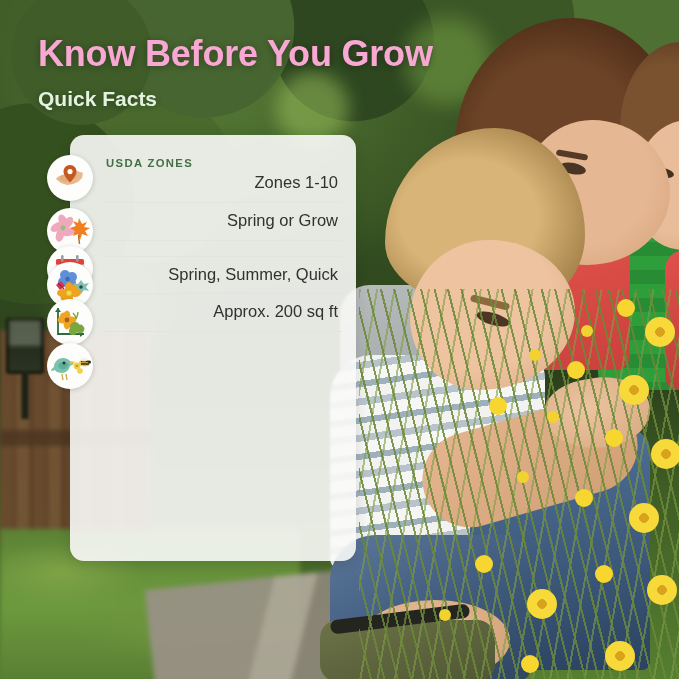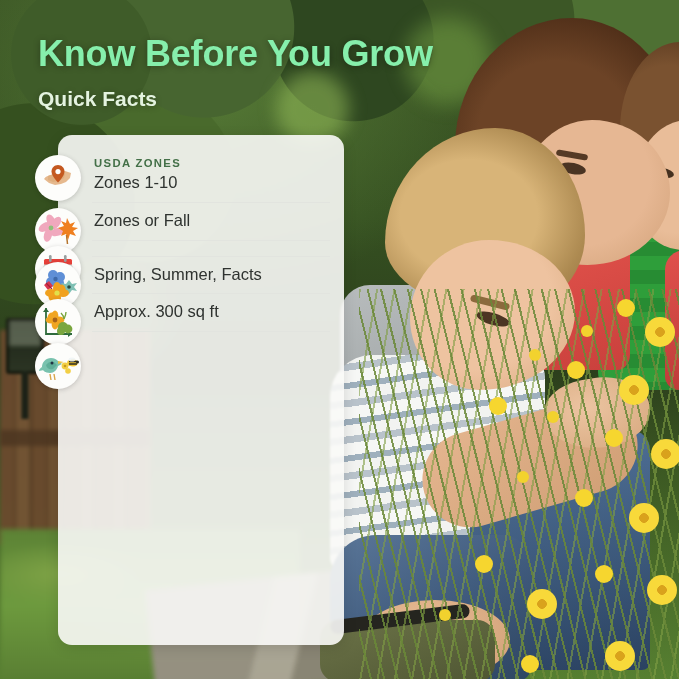--- a/index.html
+++ b/index.html
@@ -229,52 +229,52 @@
   .fl.med { width: 18px; height: 18px; background: #f6d62f; }
   .fl.big {
     width: 30px; height: 30px;
     background: radial-gradient(circle, #d9a21c 0 22%, #f8d93a 23% 100%);
   }
 
   
   .headline {
     position: absolute; left: 38px; top: 33px;
     font-size: 36px; font-weight: bold; letter-spacing: -.2px;
-    color: #86efac;
+    color: #f9a8d4;
     text-shadow: 0 1px 7px rgba(0,0,0,.32);
   }
   .subhead {
     position: absolute; left: 38px; top: 87px;
     font-size: 21px; font-weight: bold;
     color: #e4f3e0;
     text-shadow: 0 1px 6px rgba(0,0,0,.3);
   }
 
   
   .card {
-    position: absolute; left: 58px; top: 135px;
-    width: 286px; height: 510px;
+    position: absolute; left: 70px; top: 135px;
+    width: 286px; height: 426px;
     background: rgba(249,250,247,.90);
     border-radius: 14px;
     box-shadow: 0 3px 14px rgba(0,0,0,.12);
     backdrop-filter: blur(1px);
   }
   .rows { position: absolute; inset: 0; padding: 14px 0 12px 0; }
 
   .row { position: relative; padding: 8px 18px 8px 36px; }
   .row + .row::before {
     content: ""; position: absolute; left: 34px; right: 14px; top: 0;
     height: 1px; background: #e2e4df;
   }
   .row-label {
     font-size: 11.3px; font-weight: bold; letter-spacing: 1.35px;
     color: #447048; text-transform: uppercase;
     margin-bottom: 3px;
   }
-  .row-value { font-size: 16.5px; color: #2f3330; line-height: 1.32; }
+  .row-value { font-size: 16.5px; color: #2f3330; line-height: 1.32; text-align: right; }
   .row-value div { white-space: nowrap; }
 
   
   .badge {
     position: absolute; left: -23px; width: 46px; height: 46px;
     border-radius: 50%;
     background: #fdfdfb;
     box-shadow: 0 1px 5px rgba(0,0,0,.18);
     overflow: hidden;
   }
@@ -377,21 +377,21 @@
               <ellipse cx="13" cy="27" rx="4" ry="7" transform="rotate(15 13 27)"></ellipse>
               <ellipse cx="22" cy="24" rx="4" ry="7" transform="rotate(75 22 24)"></ellipse>
               <ellipse cx="21" cy="15" rx="4" ry="7" transform="rotate(35 21 15)"></ellipse>
             </g>
             <circle cx="16" cy="20" r="2.4" fill="#8fbf7a"></circle>
             <path d="M32 10l3 6 5-2-3 5 6 1-5 3 3 5-6-2-2 6-2-6-5 2 2-5-5-3 6-2-3-5 5 2z" fill="#ef7f1f"></path>
             <path d="M31.5 27l1 9" stroke="#b5742c" stroke-width="1.5" fill="none"></path>
           </svg>
         </div>
         <div class="row-value">
-          <div>Zones or Fall</div>
+          <div>Spring or Grow</div>
         </div>
       </div>
 
       <div class="row">
         <div class="badge" style="top:6px;">
           <svg width="46" height="46" viewBox="0 0 46 46">
             <rect x="9" y="13" width="28" height="6" rx="1.5" fill="#e8413a"></rect>
             <rect x="9" y="19" width="28" height="17" rx="1.5" fill="#f4f4f2" stroke="#cfd1cc" stroke-width="1"></rect>
             <g fill="#c9ccc6">
               <rect x="12" y="22" width="4" height="3.4"></rect>
@@ -431,21 +431,21 @@
                 <ellipse cx="28" cy="31" rx="6" ry="4"></ellipse>
               <ellipse cx="16" cy="31" rx="6" ry="4"></ellipse>
                 <ellipse cx="22" cy="36" rx="4" ry="6"></ellipse>
               <ellipse cx="26" cy="27" rx="4.5" ry="4.5"></ellipse>
                 <ellipse cx="18" cy="35" rx="4.5" ry="4.5"></ellipse>
             </g>
             <circle cx="22" cy="31" r="2.6" fill="#e2e04a"></circle>
           </svg>
         </div>
         <div class="row-value">
-          <div>Spring, Summer, Facts</div>
+          <div>Spring, Summer, Quick</div>
         </div>
       </div>
 
       <div class="row">
         <div class="badge" style="top:6px;">
           <svg width="46" height="46" viewBox="0 0 46 46">
             <path d="M11 9v26h26" stroke="#2f6b3c" stroke-width="1.8" fill="none"></path>
             <path d="M11 9l-3 4h6z" fill="#2f6b3c"></path>
             <path d="M37 35l-4-3v6z" fill="#2f6b3c"></path>
             <g fill="#f0a522">
@@ -460,21 +460,21 @@
             <g fill="#7aa63f">
               <circle cx="28" cy="28" r="5"></circle>
                 <circle cx="33" cy="30" r="4.4"></circle>
                 <circle cx="26" cy="32" r="4"></circle>
             </g>
             <path d="M26 14c2 2 3 4 3 6" stroke="#7aa63f" stroke-width="1.4" fill="none"></path>
             <path d="M31 13c0 3-1 5-2 7" stroke="#7aa63f" stroke-width="1.4" fill="none"></path>
           </svg>
         </div>
         <div class="row-value">
-          <div>Approx. 300 sq ft</div>
+          <div>Approx. 200 sq ft</div>
         </div>
       </div>
 
       <div class="row">
         <div class="badge" style="top:12px;">
           <svg width="46" height="46" viewBox="0 0 46 46">
             <path d="M7 24c0-5 4-9 9-9 3 0 5 1 7 3l4 3-4 2c-1 4-4 7-8 7-5 0-8-3-8-6z" fill="#79c2ae"></path>
             <path d="M11 22c2-3 5-4 8-3l3 3-4 4c-3 1-6 0-7-4z" fill="#5fae98"></path>
             <path d="M23 18l6 1-6 2z" fill="#e8c24a"></path>
             <circle cx="17" cy="20" r="1.5" fill="#234"></circle>

